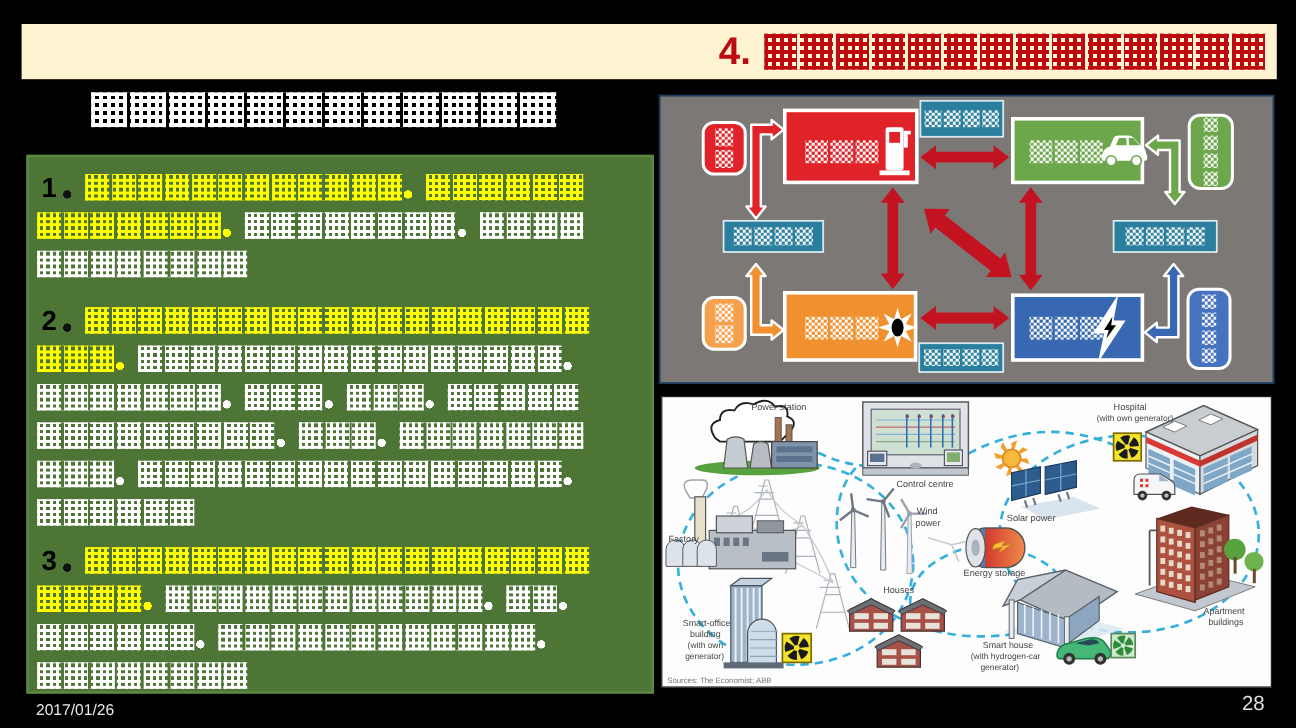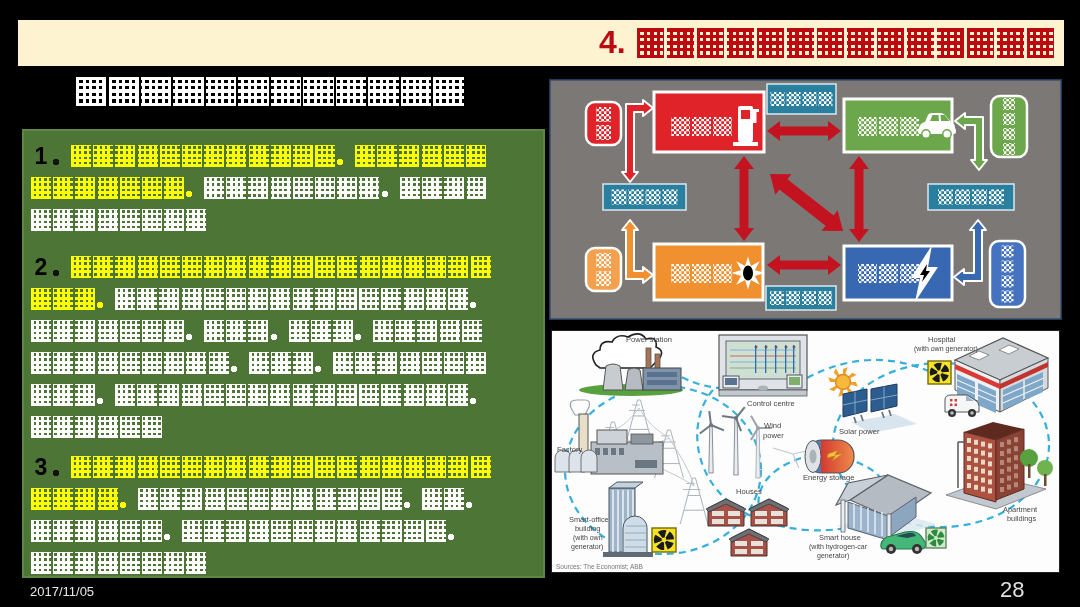--- a/index.html
+++ b/index.html
@@ -445,14 +445,14 @@
         <circle cx="494" cy="138" r="8" fill="#6fb34f"></circle>
         <rect x="493" y="144" width="2.5" height="12" fill="#6b4a32"></rect>
         <path d="M407 112 v46" stroke="#555" stroke-width="1.5"></path>
         <path d="M407 112 h7" stroke="#555" stroke-width="1.5"></path>
       </g>
       <text x="452" y="182" font-family="Liberation Sans" font-size="7.4" fill="#454545">Apartment</text>
       <text x="456" y="191" font-family="Liberation Sans" font-size="7.4" fill="#454545">buildings</text>
       <text x="5" y="239" font-family="Liberation Sans" font-size="6.5" fill="#777">Sources: The Economist; ABB</text>
     </svg></div>
 
-<div class="abs" style="left:30px;top:584px;font-size:13px;color:#e8e8e8">2017/11/05</div>
-
-<div class="abs" style="left:1000px;top:577px;font-size:22px;color:#e0e0e0">28</div>
+<div class="abs" style="left:30px;top:584px;font-size:13px;color:#e8e8e8">2017/01/26</div>
+
+<div class="abs" style="left:1035px;top:577px;font-size:17px;color:#e0e0e0">28</div>
 </body></html>

